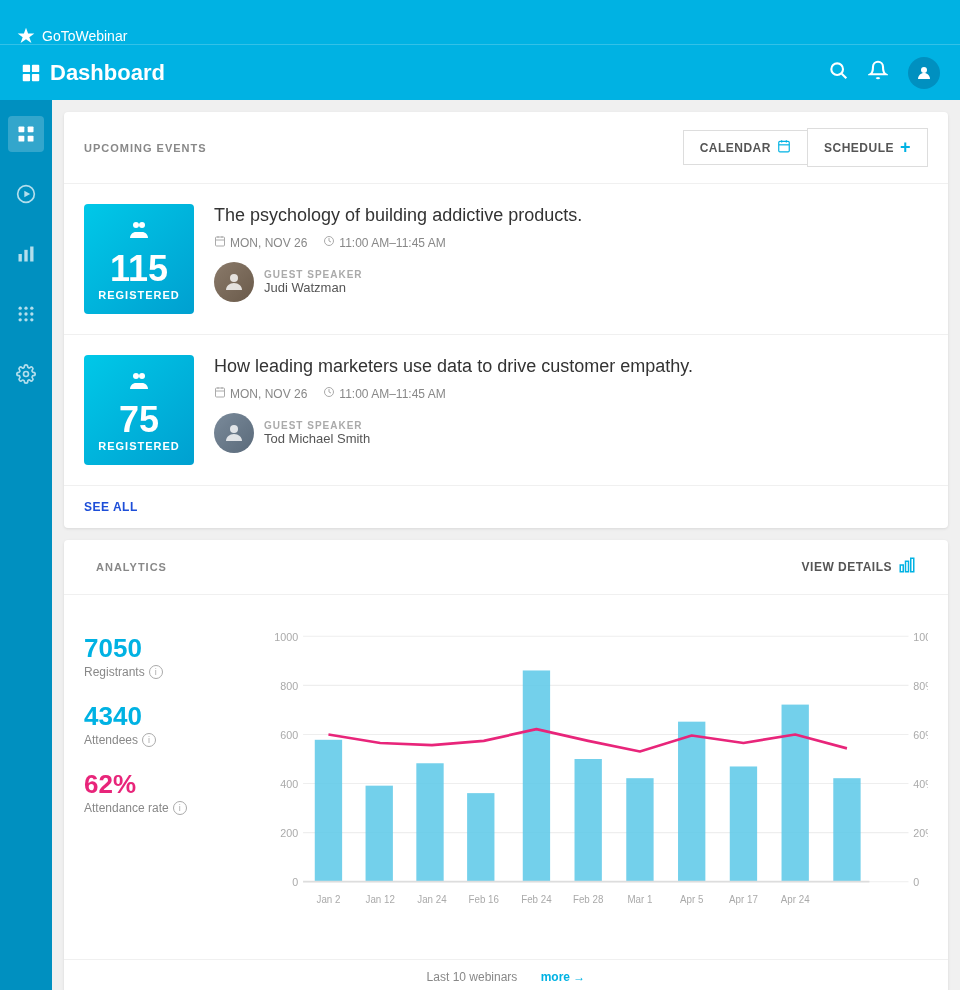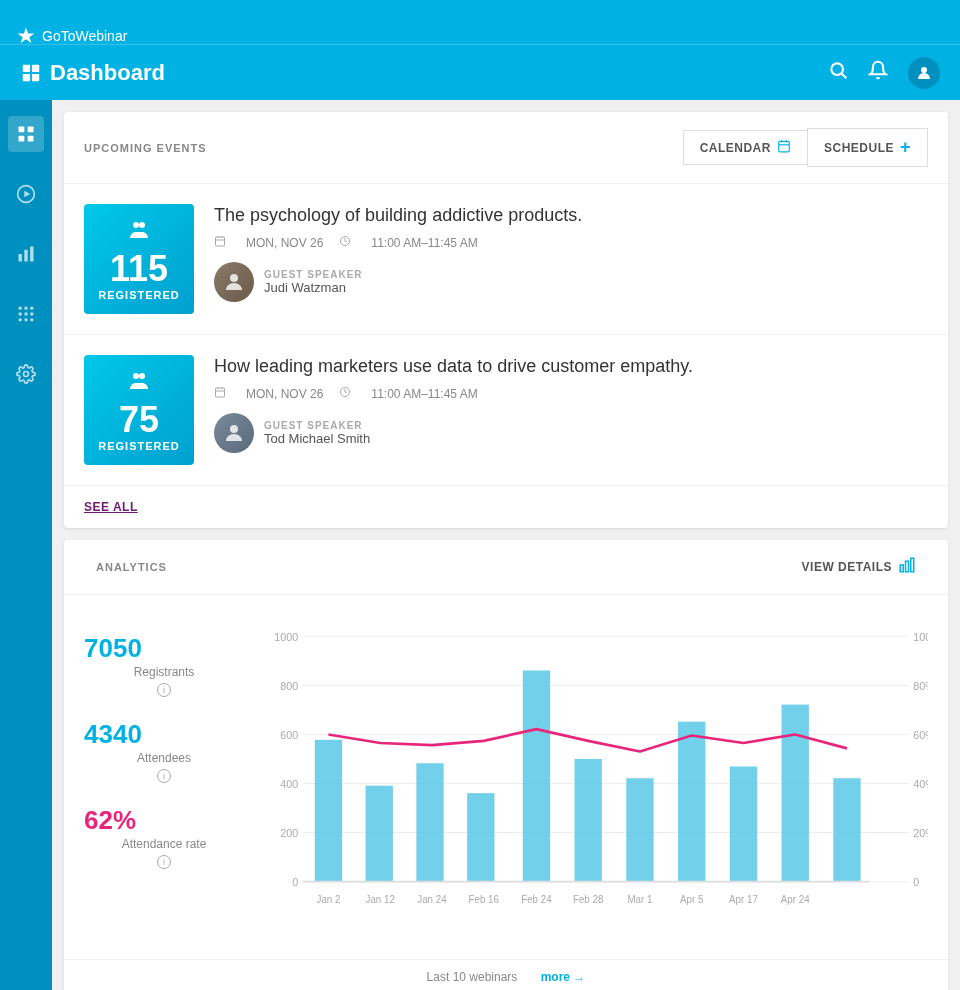--- a/index.html
+++ b/index.html
@@ -183,21 +183,21 @@
       display: flex;
       align-items: center;
       gap: 16px;
       margin-bottom: 12px;
       font-size: 12px;
       color: #888;
     }
     .meta-item {
       display: flex;
       align-items: center;
-      gap: 20px;
+      gap: 4px;
     }
     .meta-icon { font-size: 12px; color: #aaa; }
 
     .speaker-section {
       display: flex;
       align-items: center;
       gap: 10px;
     }
     .speaker-avatar {
       width: 40px; height: 40px;
@@ -222,24 +222,23 @@
     .speaker-name {
       font-size: 13px;
       color: #555;
       font-weight: 500;
     }
 
     .see-all {
       padding: 14px 20px;
       font-size: 12px;
       font-weight: 600;
-      color: #701a75;
+      color: #1d4ed8;
       letter-spacing: 0.5px;
       cursor: pointer;
-      text-decoration: underline;
     }
 
     
     .analytics-header {
       display: flex;
       align-items: center;
       padding: 16px 32px;
       border-bottom: 1px solid #f0f0f0;
     }
     .analytics-title {
@@ -285,21 +284,20 @@
       line-height: 1;
     }
     .stat-value.pink { color: #e8257a; }
     .stat-label {
       font-size: 12px;
       color: #888;
       margin-top: 4px;
       display: flex;
       align-items: center;
       gap: 4px;
-      flex-direction: column;
     }
     .info-icon {
       width: 14px; height: 14px;
       border-radius: 50%;
       border: 1px solid #aaa;
       display: inline-flex; align-items: center; justify-content: center;
       font-size: 9px;
       color: #aaa;
     }
 

